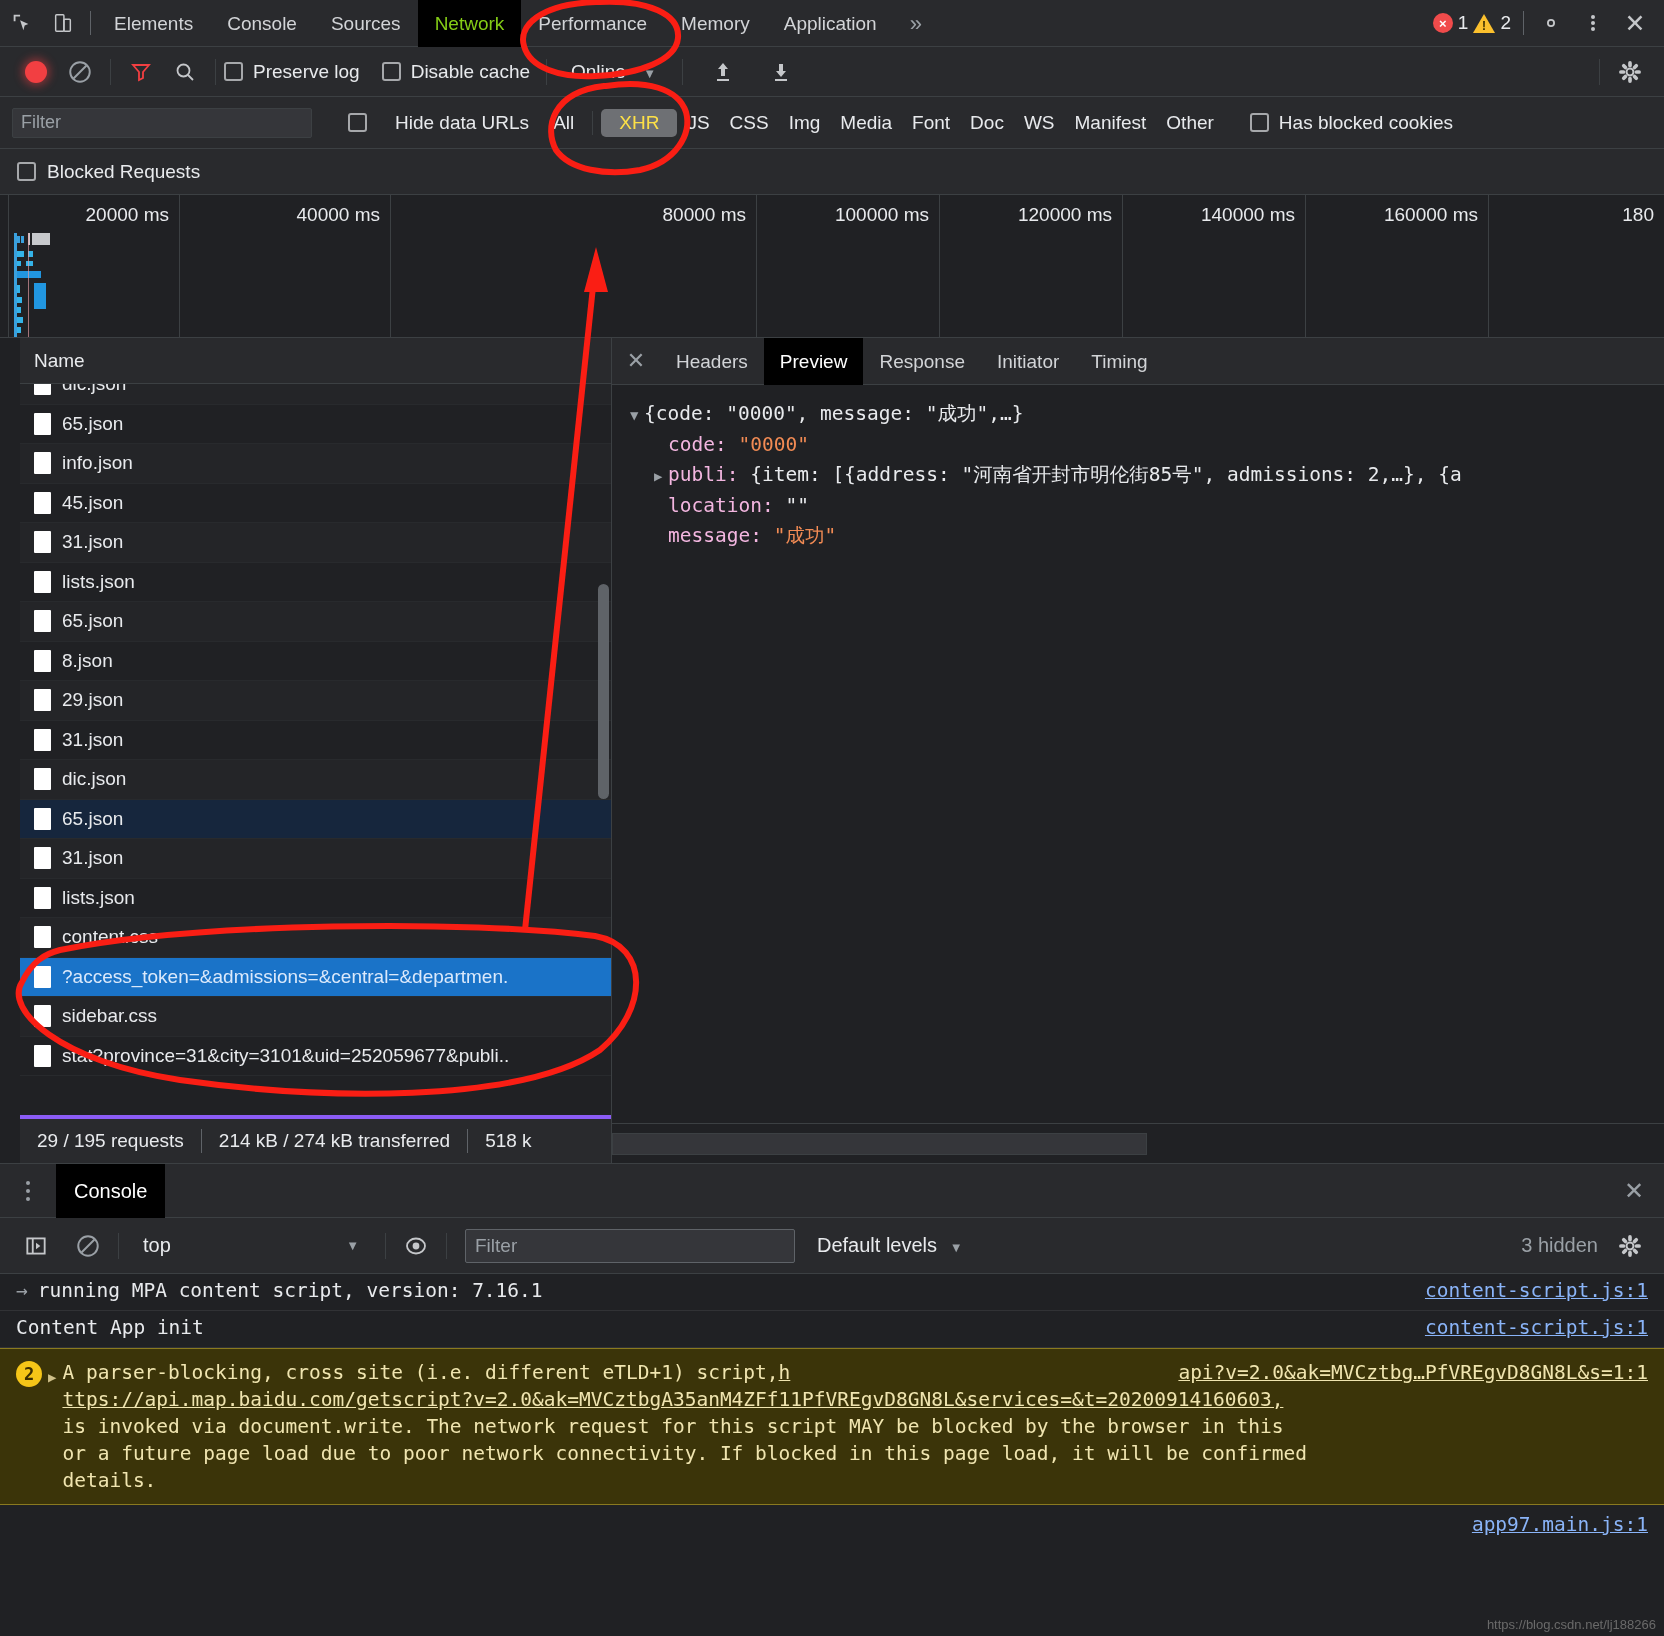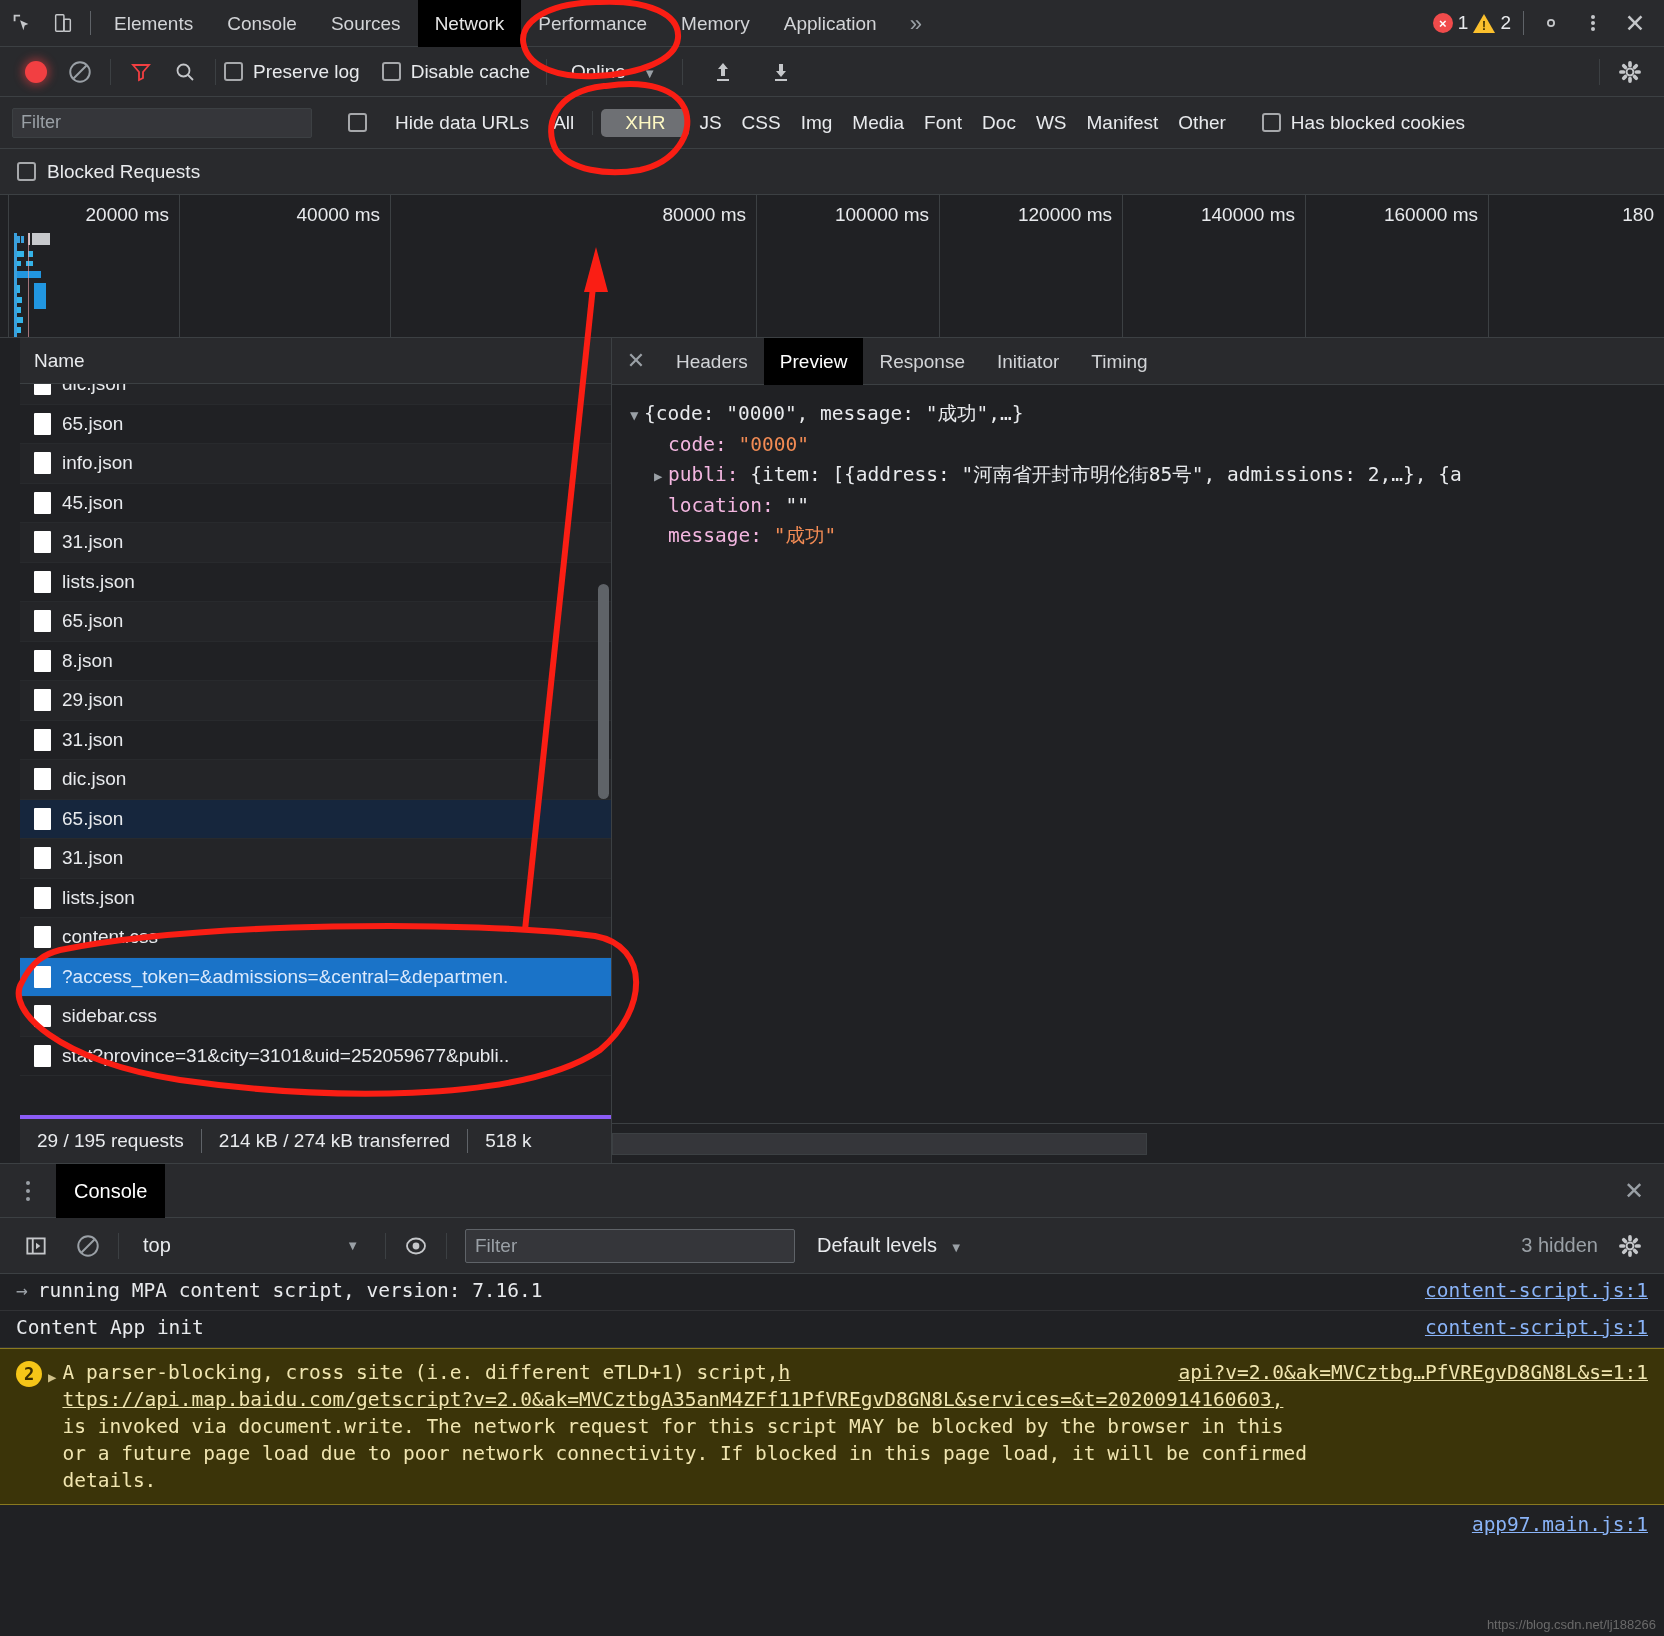--- a/index.html
+++ b/index.html
@@ -17,21 +17,21 @@
   .tabbar{
     height:47px; background:#292a2d; display:flex; align-items:center;
     border-bottom:1px solid #3c4043; flex:0 0 47px; position:relative;
   }
   .tb-icon{ width:42px; height:47px; display:flex; align-items:center; justify-content:center; }
   .tb-sep{ width:1px; height:24px; background:#5f6368; margin:0 6px; }
   .tab{
     padding:0 17px; height:47px; line-height:47px; font-size:19px; color:#d2d4d7;
     white-space:nowrap;
   }
-  .tab.active{ background:#000; color:#e5e5e5; }
+  .tab.active{ background:#000; color:#84cc16; }
   .tb-more{ font-size:22px; color:#9aa0a6; padding:0 16px; line-height:47px;}
   .tb-right{ margin-left:auto; display:flex; align-items:center; padding-right:8px; }
   .err-badge{ display:flex; align-items:center; gap:5px; font-size:19px; margin-right:6px;}
   .circ-err{
     width:20px;height:20px;border-radius:50%;background:#f04b4b;color:#fff;
     font-size:13px;display:flex;align-items:center;justify-content:center;font-weight:bold;
   }
   .warn-tri{ width:0;height:0;border-left:11px solid transparent;border-right:11px solid transparent;
              border-bottom:19px solid #fbc02d; position:relative; }
   .warn-tri::after{content:"!";position:absolute;left:-2.5px;top:5px;font-size:12px;color:#3a2d00;font-weight:bold;}
@@ -56,21 +56,21 @@
   
   .filter-bar{
     height:52px; background:#292a2d; display:flex;align-items:center; padding:0 12px;
     font-size:19px; border-bottom:1px solid #3c4043; flex:0 0 52px;
   }
   .filter-input{
     width:300px;height:30px;background:#35363a;border:1px solid #3c4043;border-radius:2px;
     color:#9aa0a6; font-size:18px; padding:0 8px; display:flex;align-items:center;
   }
   .ftype{ padding:0 10px; color:#e8eaed; white-space:nowrap;}
-  .ftype.sel{ background:#6e7074; color:#fef9c3; border-radius:5px; padding:3px 24px;}
+  .ftype.sel{ background:#6e7074; color:#fde047; border-radius:5px; padding:3px 18px;}
   .fsep{ width:1px;height:24px;background:#3c4043;margin:0 8px;}
 
   
   .blocked-row{
     height:46px;background:#292a2d;display:flex;align-items:center;gap:11px;
     padding-left:17px;font-size:19px;border-bottom:1px solid #3c4043;flex:0 0 46px;
   }
 
   
   .overview{

